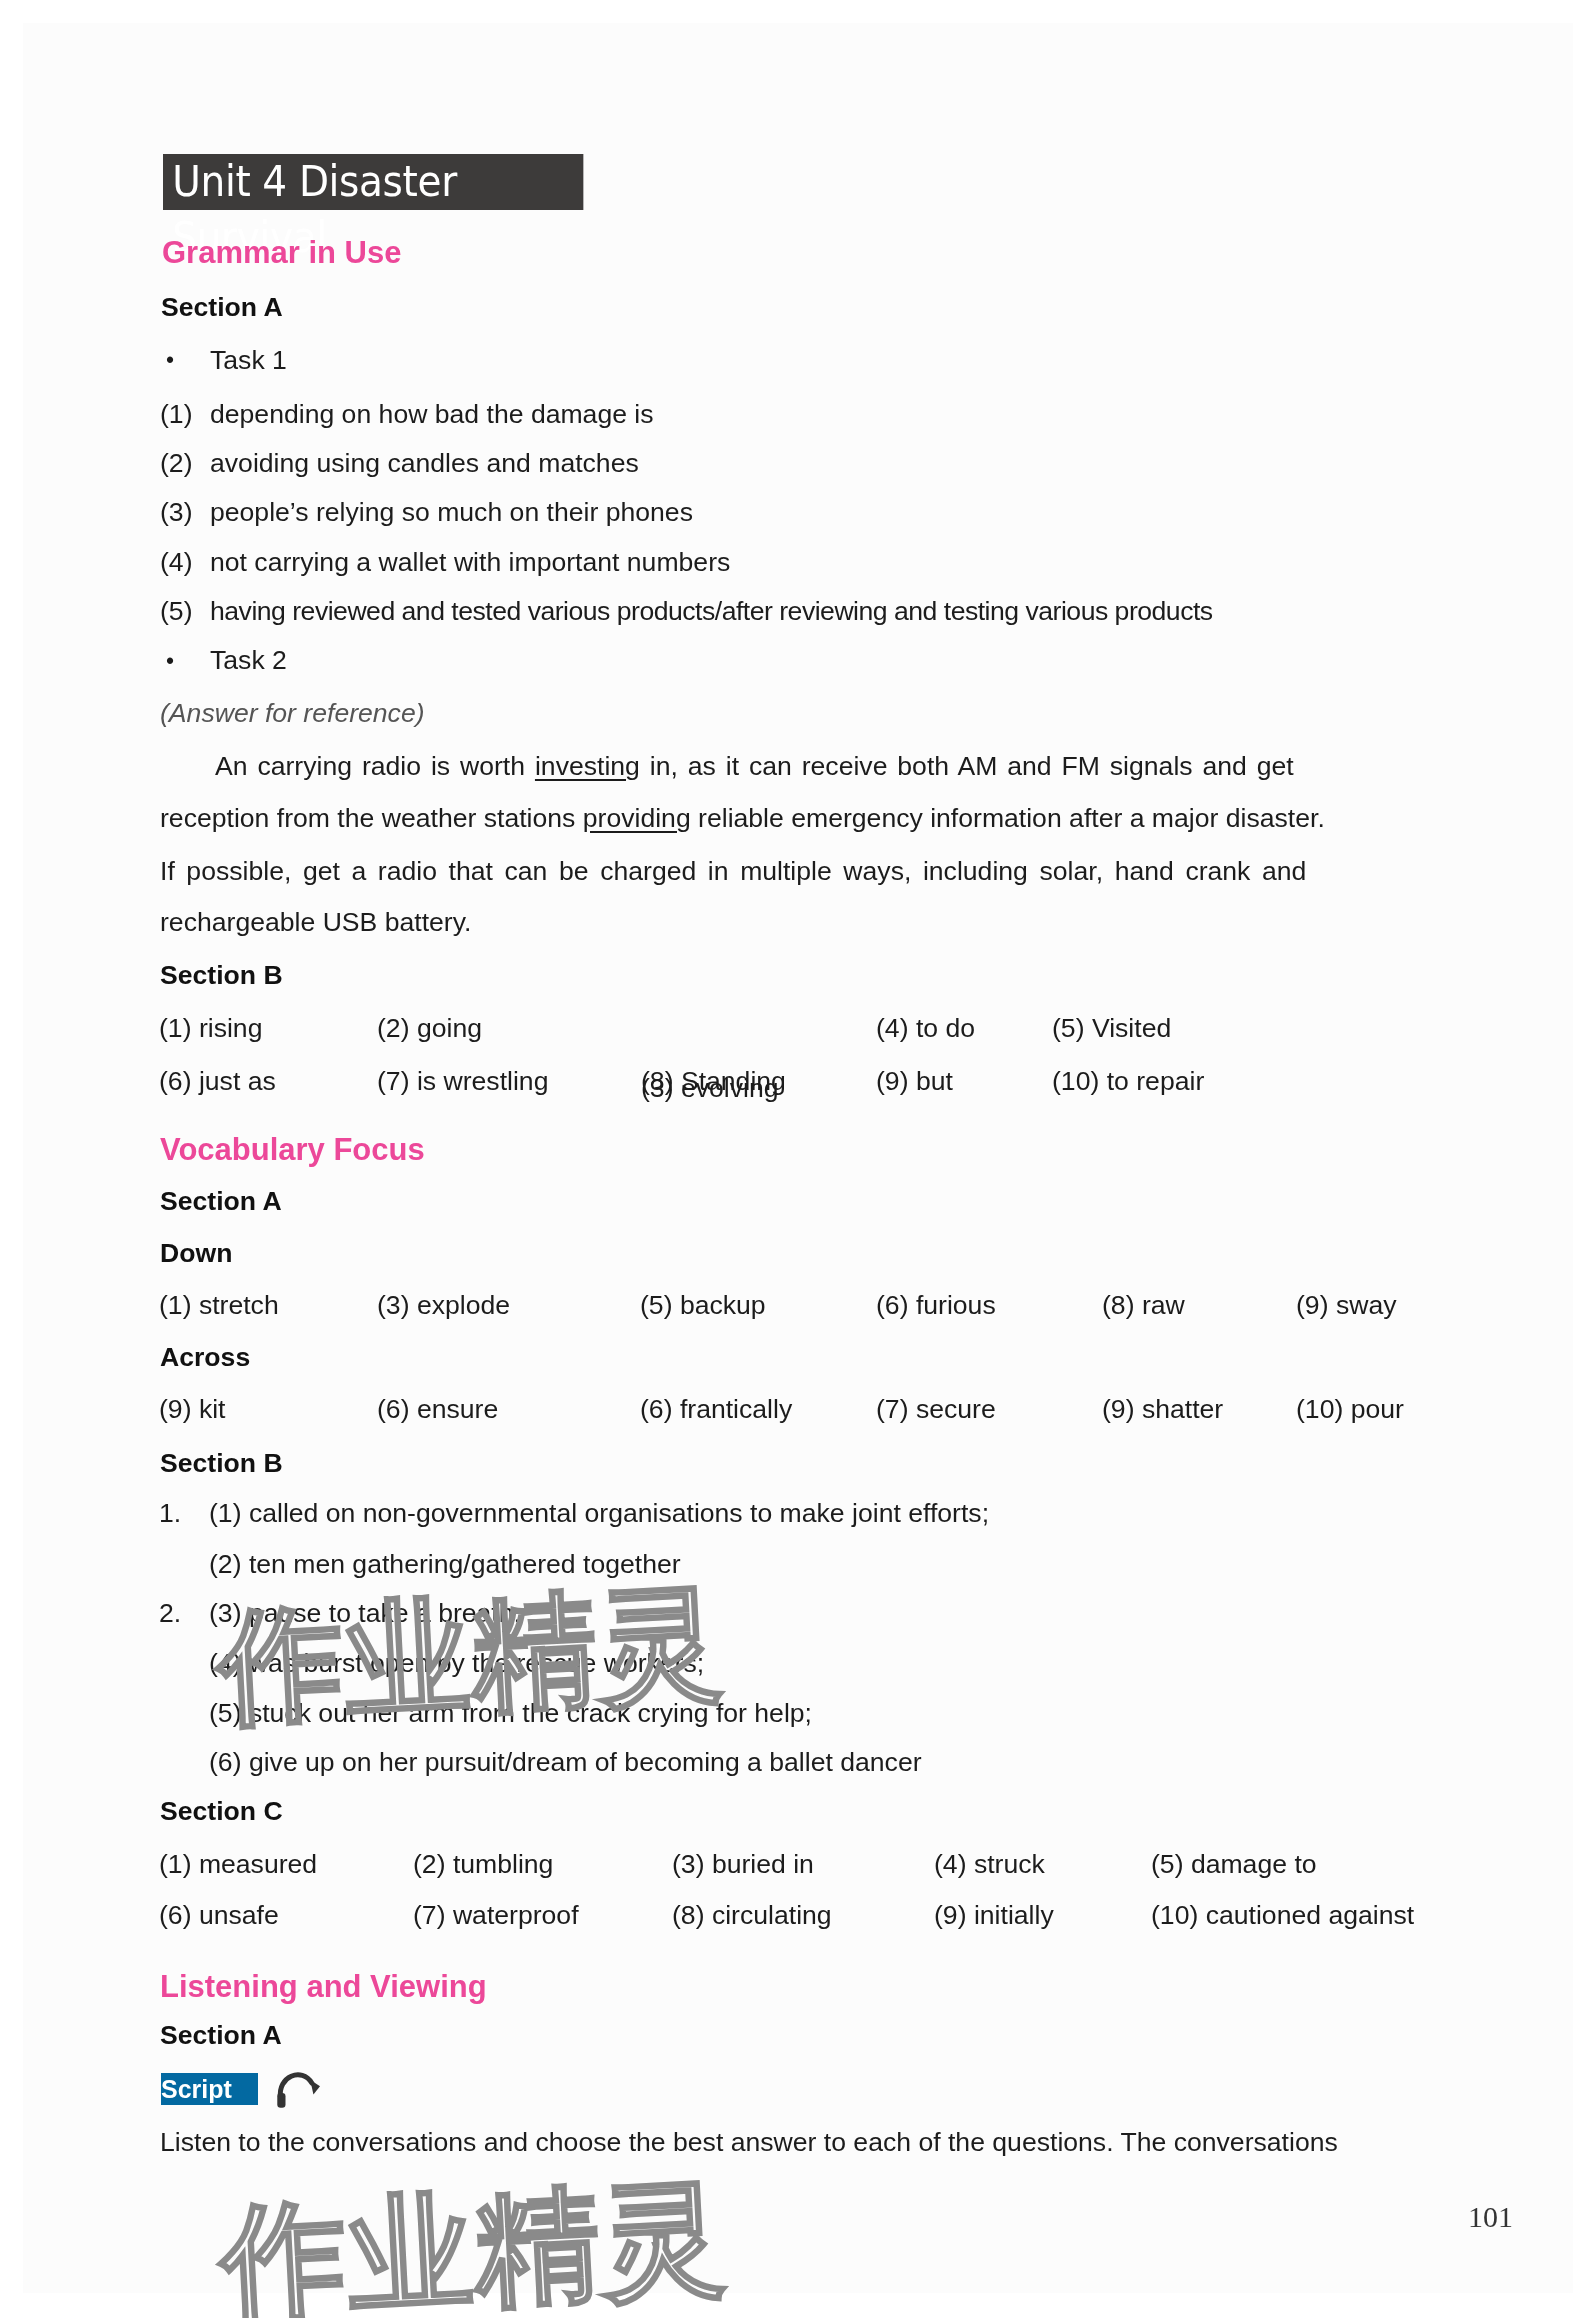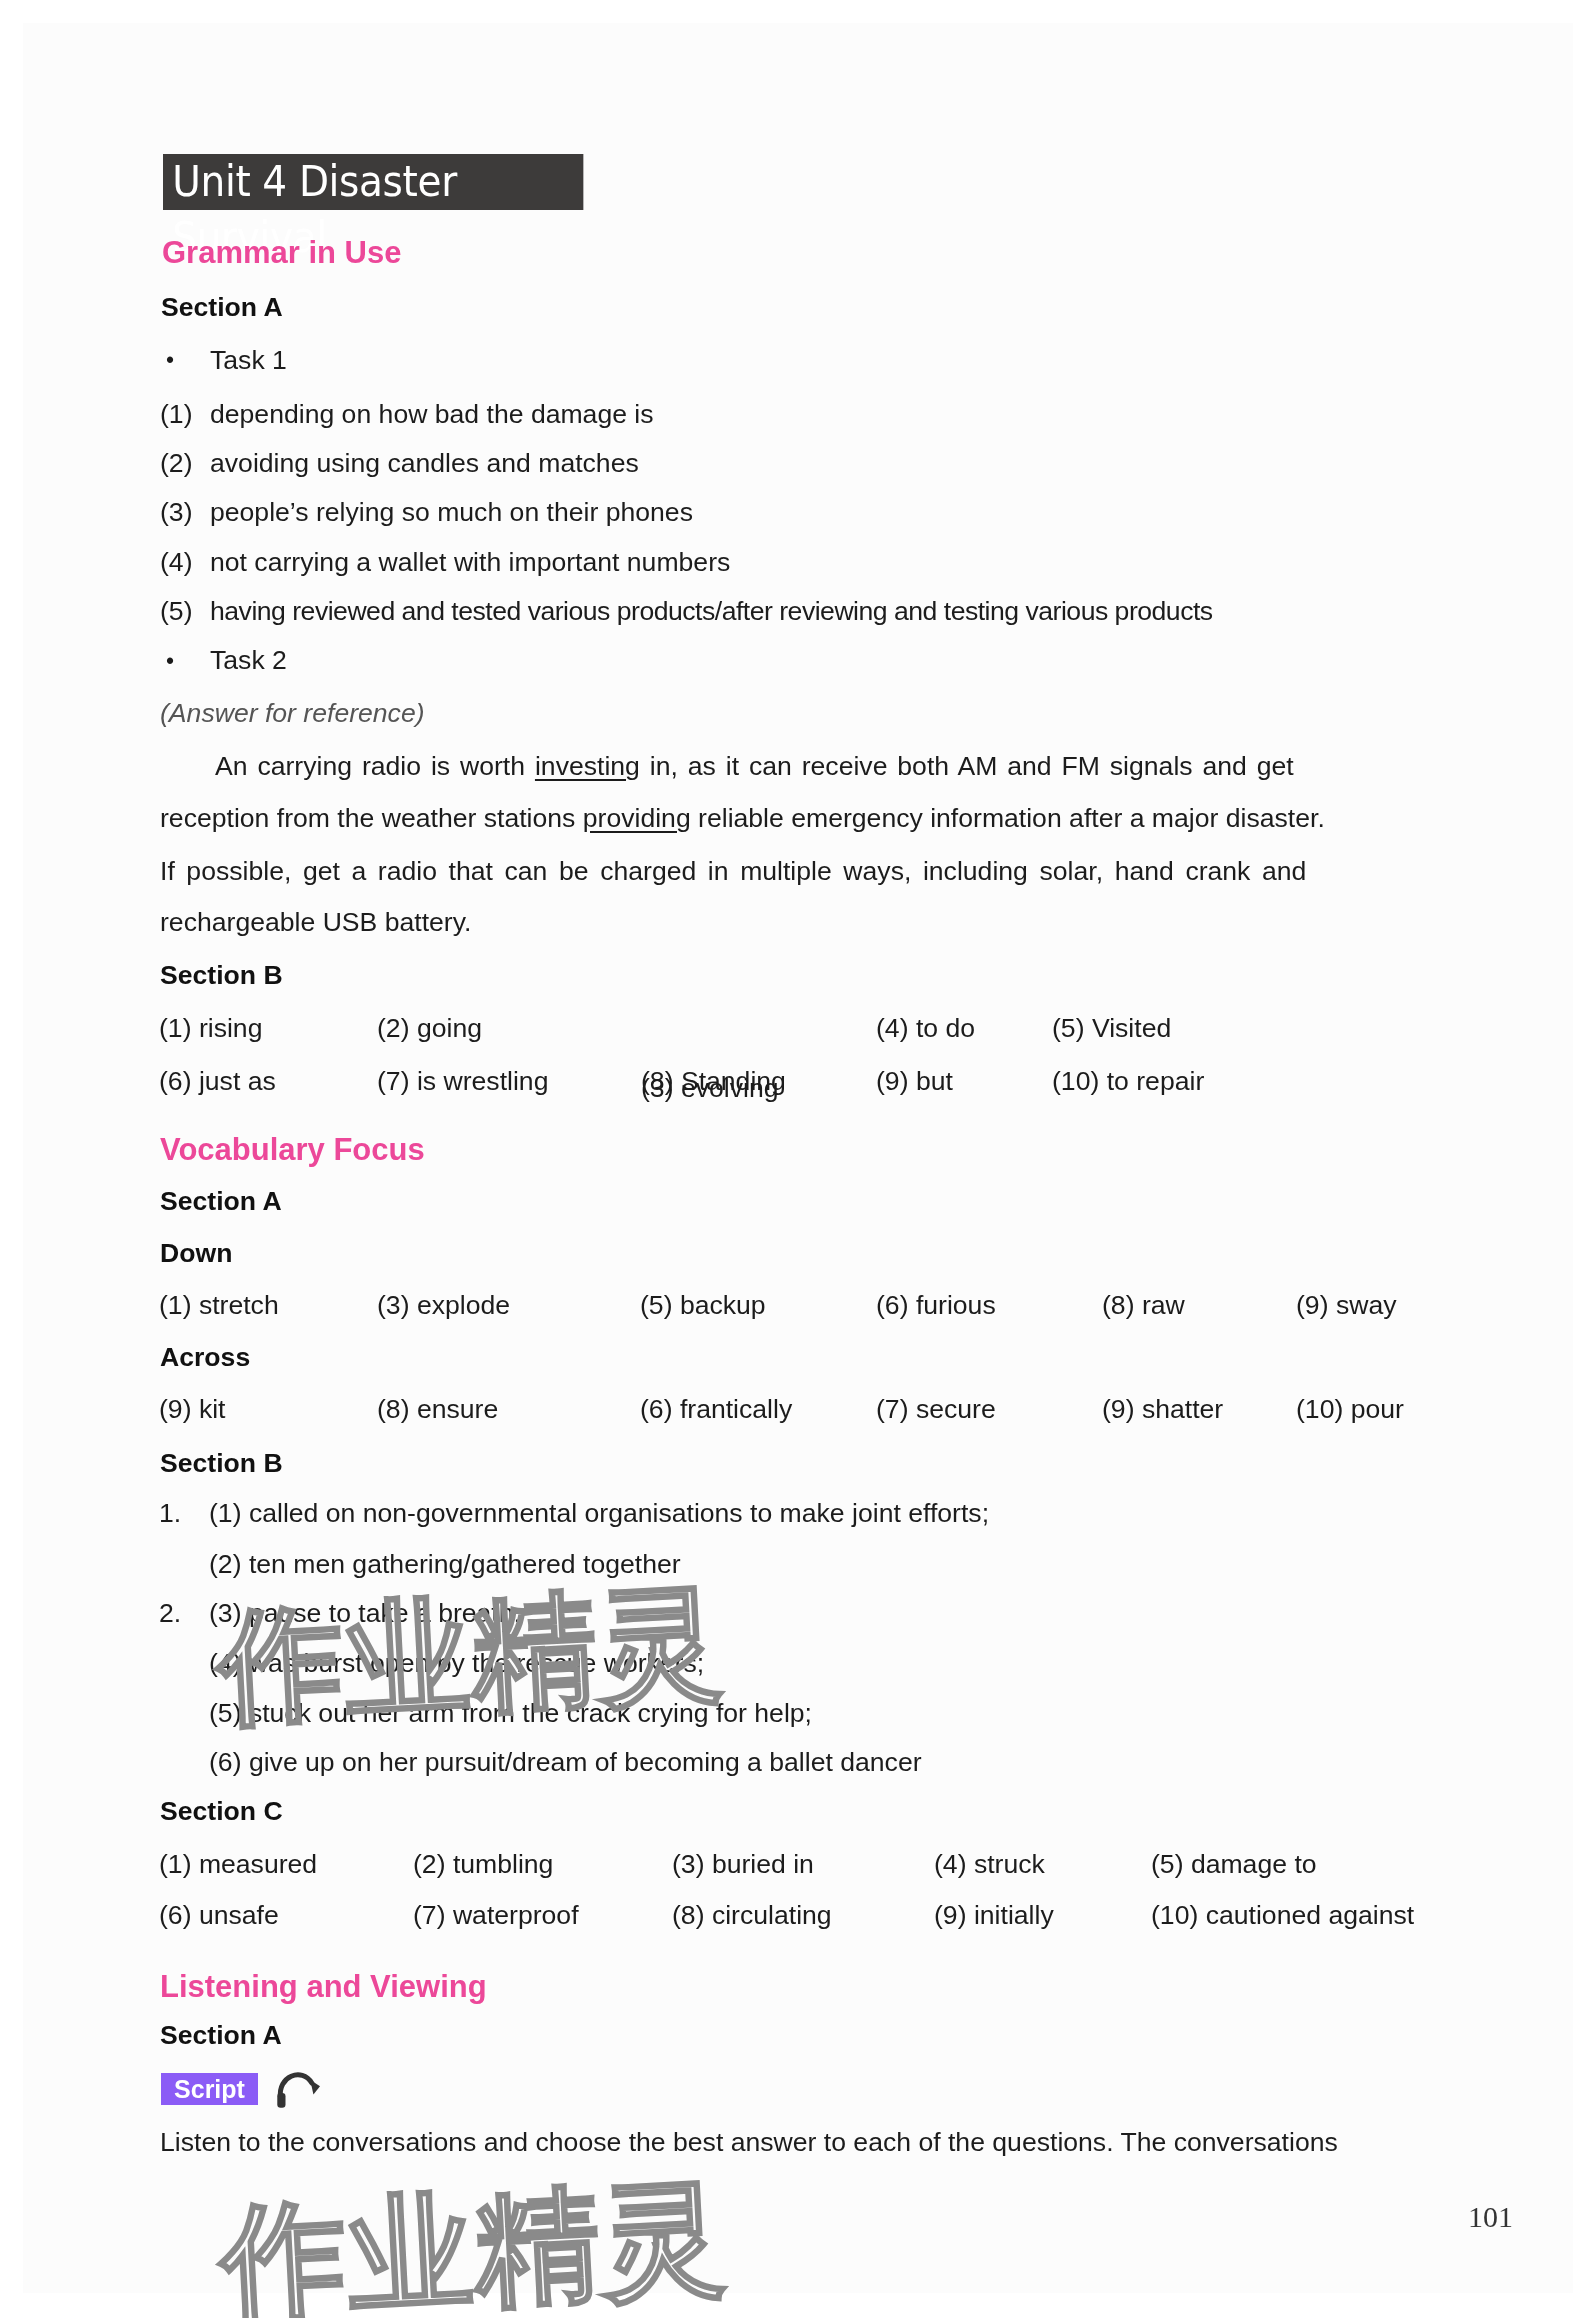--- a/index.html
+++ b/index.html
@@ -10,22 +10,22 @@
   .title-box { position:absolute; left:163px; top:154px; width:452px; height:56px;
                background:#3d3b3a; color:#ffffff; font-size:42px; line-height:56px;
                padding-left:10px; box-sizing:border-box; letter-spacing:-0.4px;
                font-family:"DejaVu Sans", sans-serif; transform:scaleX(0.93); transform-origin:left center; }
   .h1 { font-weight:bold; font-size:31px; font-family:"Liberation Sans", sans-serif; color:#ec4899; }
   .h2 { font-weight:bold; font-size:26.6px; color:#111; }
   .body { font-size:26.6px; color:#1c1c1c; }
   .italic { font-style:italic; color:#555; }
   .u { text-decoration:underline; text-underline-offset:4.2px; }
   .bullet { font-size:23px; }
-  .script-tag { position:absolute; left:161px; top:2073px; width:97px; height:32px; background:#8b5cf6;
-                color:#fff; font-weight:bold; font-size:25px; line-height:32px; text-align:center; }
+  .script-tag { position:absolute; left:161px; top:2073px; width:97px; height:32px; background:#0369a1;
+                color:#fff; font-weight:bold; font-size:25px; line-height:32px; }
   .headphone { position:absolute; left:272px; top:2065px; width:50px; height:46px; }
   .wm { position:absolute; font-size:125px; font-weight:bold; color:transparent;
         -webkit-text-stroke:2.5px #8a8a8a; letter-spacing:1.7px; font-family:"DejaVu Sans", sans-serif;
         transform:rotate(-3deg); }
   .pagenum { position:absolute; left:1468px; top:2200px; font-size:30px; font-family:"Liberation Serif", serif; color:#333; }
 </style>
 </head>
 <body>
 
 <div class="page"></div>
@@ -84,21 +84,21 @@
 <div class="abs h2" style="left:160px;top:1186px;">Section A</div>
 <div class="abs h2" style="left:160px;top:1238px;">Down</div>
 <div class="abs body" style="left:159px;top:1290px;">(1) stretch</div>
 <div class="abs body" style="left:377px;top:1290px;">(3) explode</div>
 <div class="abs body" style="left:640px;top:1290px;">(5) backup</div>
 <div class="abs body" style="left:876px;top:1290px;">(6) furious</div>
 <div class="abs body" style="left:1102px;top:1290px;">(8) raw</div>
 <div class="abs body" style="left:1296px;top:1290px;">(9) sway</div>
 <div class="abs h2" style="left:160px;top:1342px;">Across</div>
 <div class="abs body" style="left:159px;top:1394px;">(9) kit</div>
-<div class="abs body" style="left:377px;top:1394px;">(8) ensure</div>
+<div class="abs body" style="left:377px;top:1394px;">(6) ensure</div>
 <div class="abs body" style="left:640px;top:1394px;">(6) frantically</div>
 <div class="abs body" style="left:876px;top:1394px;">(7) secure</div>
 <div class="abs body" style="left:1102px;top:1394px;">(9) shatter</div>
 <div class="abs body" style="left:1296px;top:1394px;">(10) pour</div>
 
 <div class="abs h2" style="left:160px;top:1448px;">Section B</div>
 <div class="abs body" style="left:159px;top:1498px;">1.</div>
 <div class="abs body" style="left:209px;top:1498px;">(1) called on non-governmental organisations to make joint efforts;</div>
 <div class="abs body" style="left:209px;top:1549px;">(2) ten men gathering/gathered together</div>
 <div class="abs body" style="left:159px;top:1598px;">2.</div>

